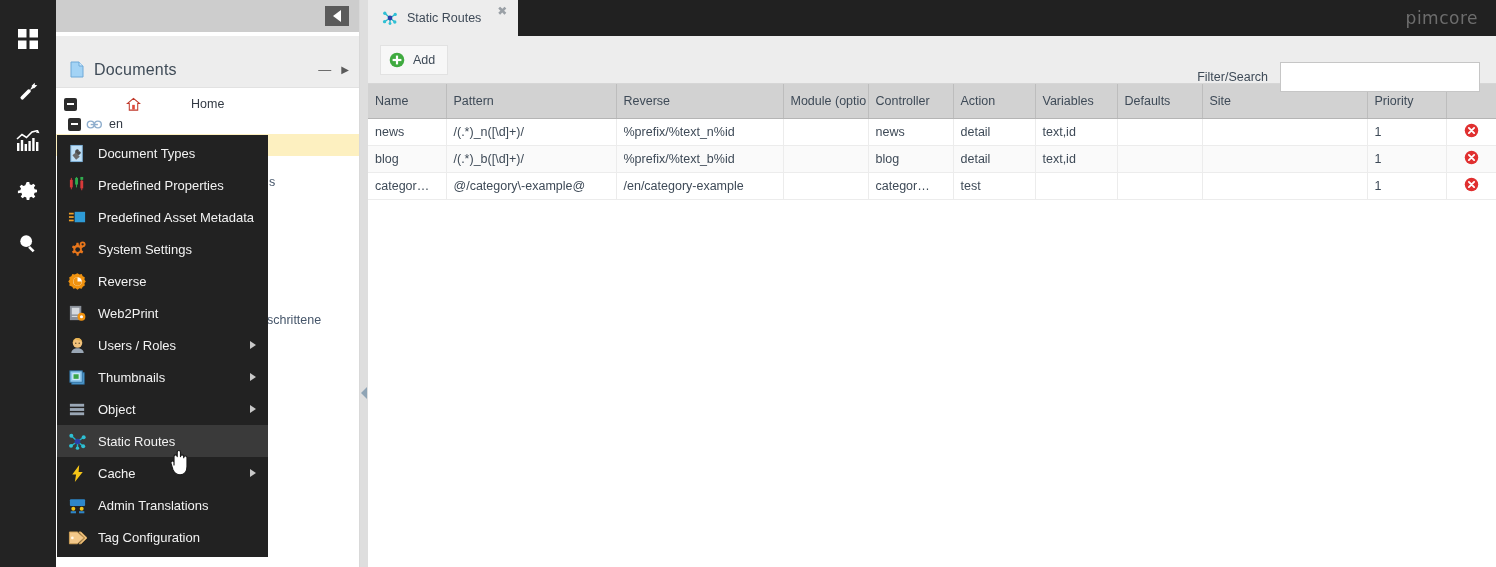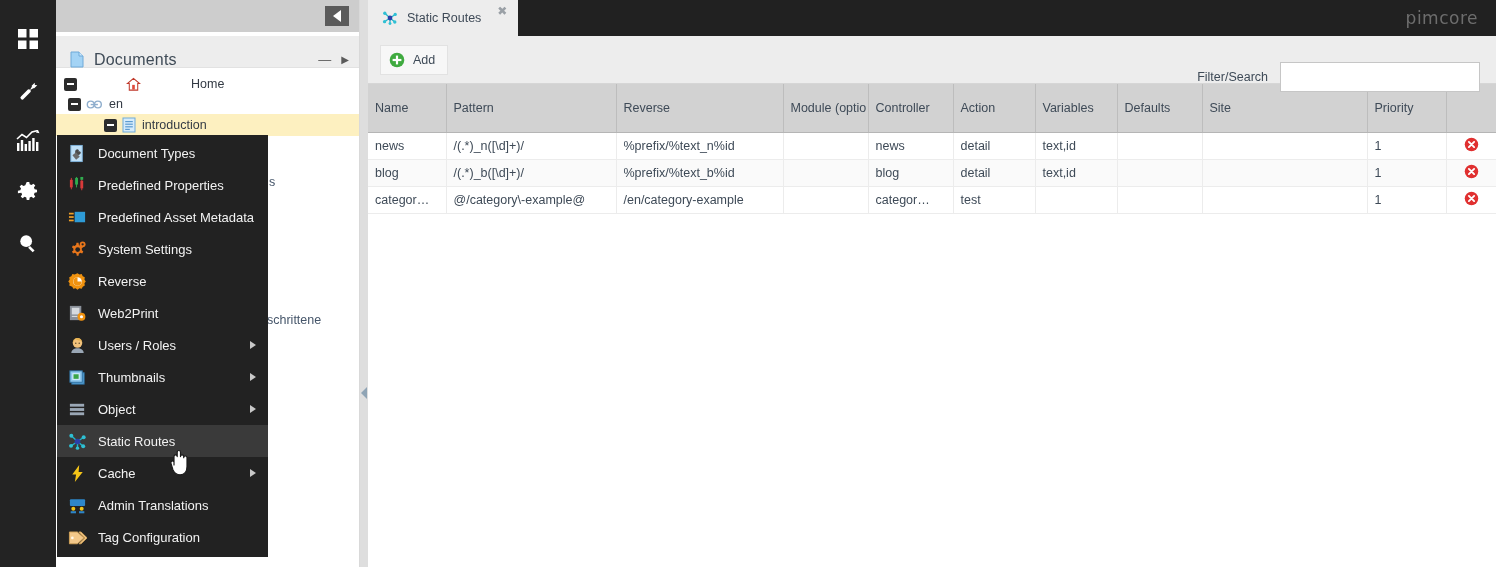--- a/index.html
+++ b/index.html
@@ -43,21 +43,21 @@
     display:flex; align-items:center; justify-content:center;
     cursor:pointer;
   }
   .tri-left {
     width:0;height:0;
     border-top:6px solid transparent;
     border-bottom:6px solid transparent;
     border-right:8px solid #ffffff;
   }
   .tree-header {
-    height:32px; background:#ededed;
+    height:52px; background:#ededed;
     border-bottom:1px solid #e2e2e2;
     display:flex; align-items:center;
     padding:16px 10px 0 14px;
     margin-top:4px;
   }
   .tree-header .doc-ico { margin-right:10px; display:flex; }
   .tree-header .title {
     font-size:16px; color:#3f4b57; flex:1;
     letter-spacing:.2px;
   }
@@ -176,21 +176,21 @@
   }
 
   
   .grid { width:100%; }
   .grid table { border-collapse:collapse; width:1128px; table-layout:fixed; }
   .grid th {
     background:#d2d2d2;
     border-right:1px solid #bdbdbd;
     border-bottom:1px solid #b5b5b5;
     font-weight:normal; font-size:12.5px; color:#3e4a57;
-    text-align:left; padding:17px 7px; height:16px;
+    text-align:left; padding:10px 7px; height:16px;
     overflow:hidden; white-space:nowrap;
   }
   .grid td {
     border-right:1px solid #ececec;
     border-bottom:1px solid #ececec;
     font-size:12.5px; color:#3e4a57;
     padding:6px 7px; height:24px;
     overflow:hidden; white-space:nowrap;
     background:#ffffff;
   }

